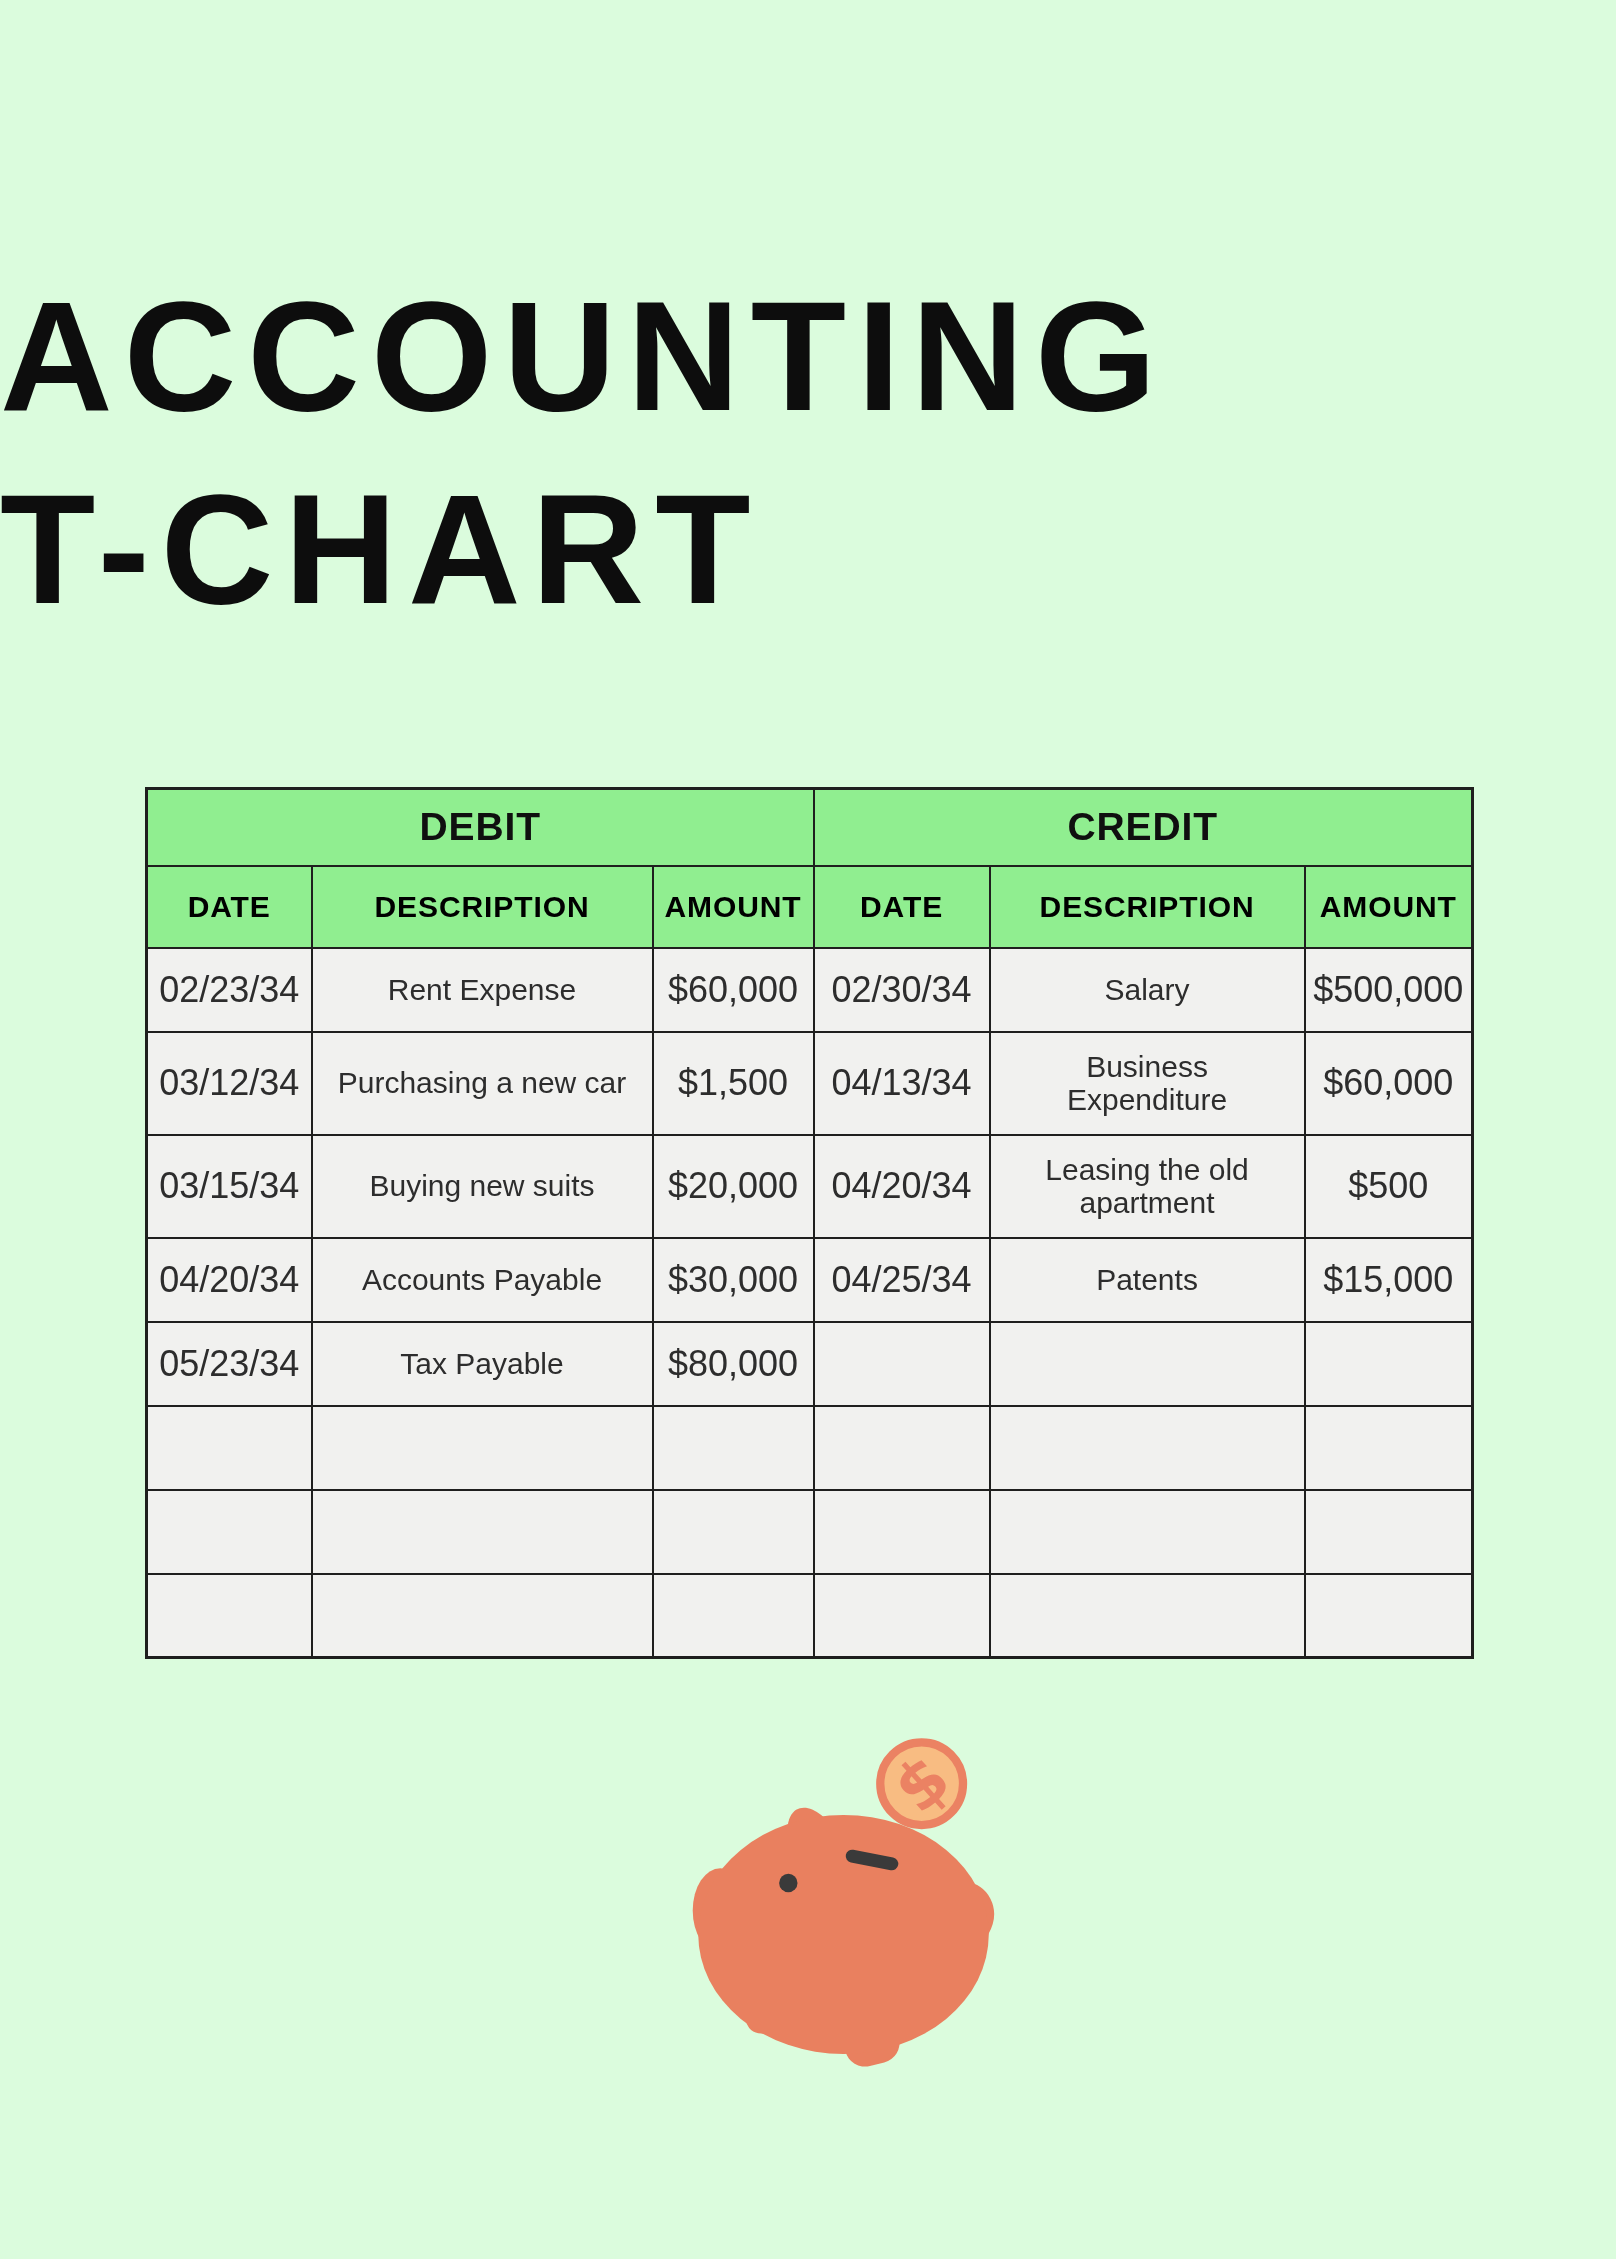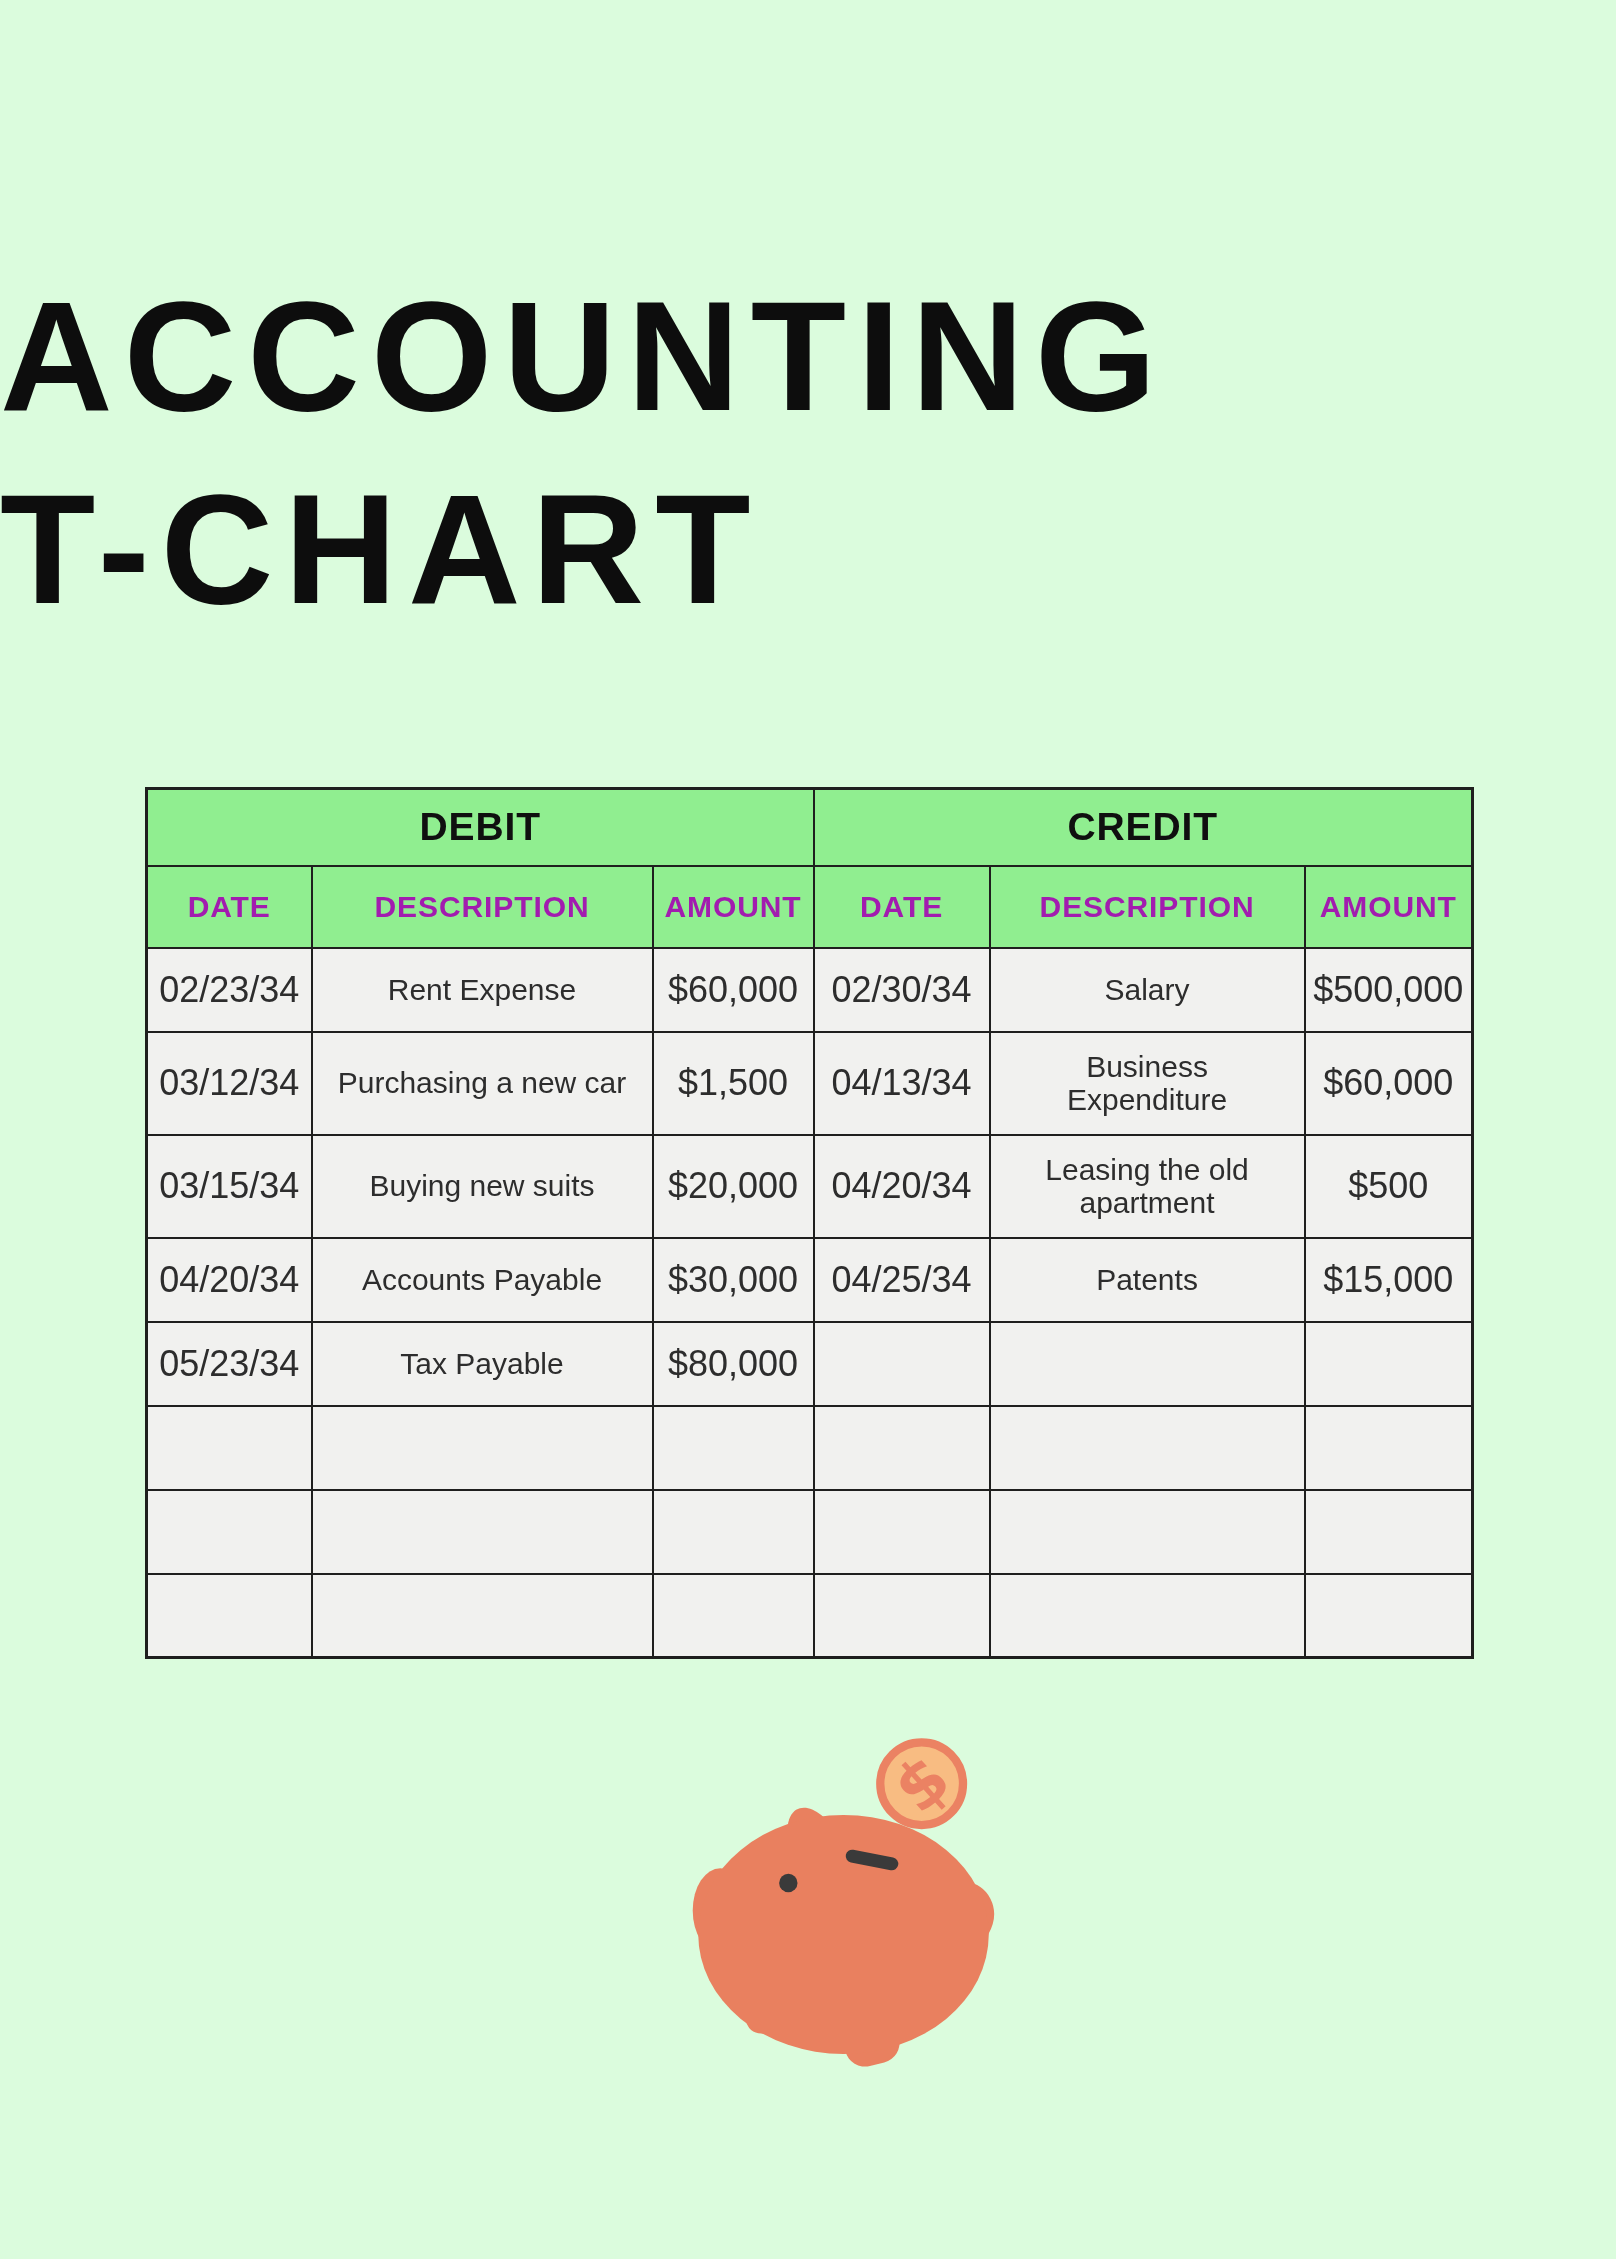--- a/index.html
+++ b/index.html
@@ -50,21 +50,21 @@
     background:var(--header-green);
     font-size:39px;font-weight:bold;
     letter-spacing:0.9px;
     color:#0f0f0f;
   }
   tr.colhead-row{height:82px;}
   tr.colhead-row th{
     background:var(--header-green);
     font-size:30px;font-weight:bold;
     letter-spacing:0.9px;
-    color:#a21caf;
+    color:#000000;
   }
   tbody tr{height:84px;}
   tbody td{
     font-size:36px;
     font-weight:400;
     color:var(--cell-text);
     background:var(--cell-bg);
   }
   tbody td.desc{
     font-size:30px;

